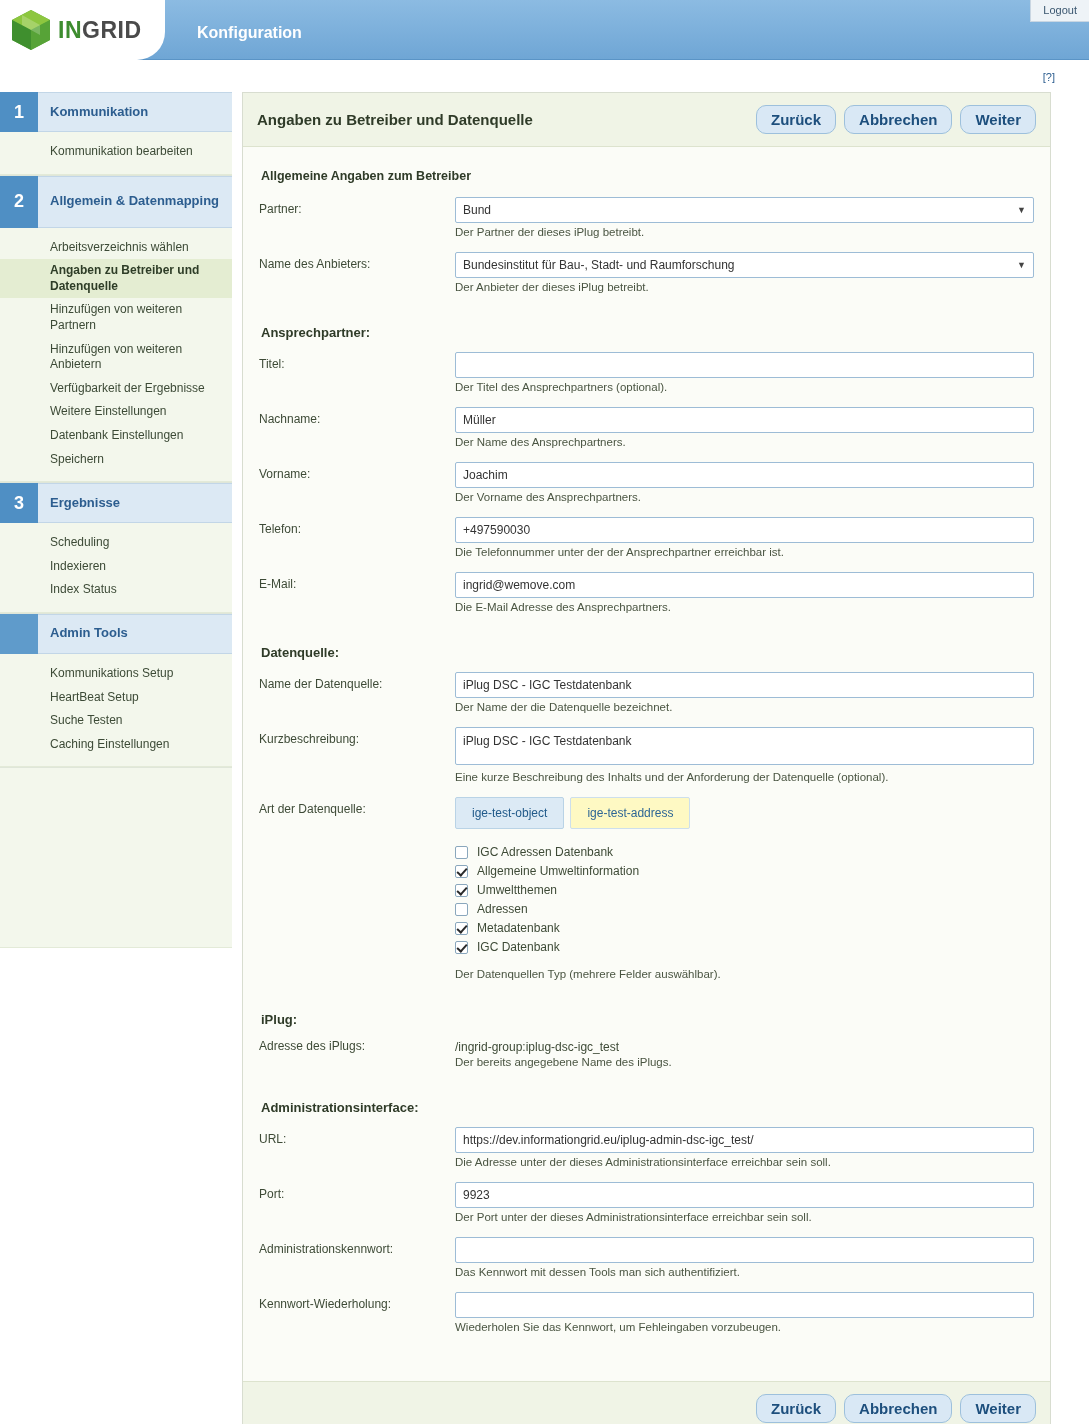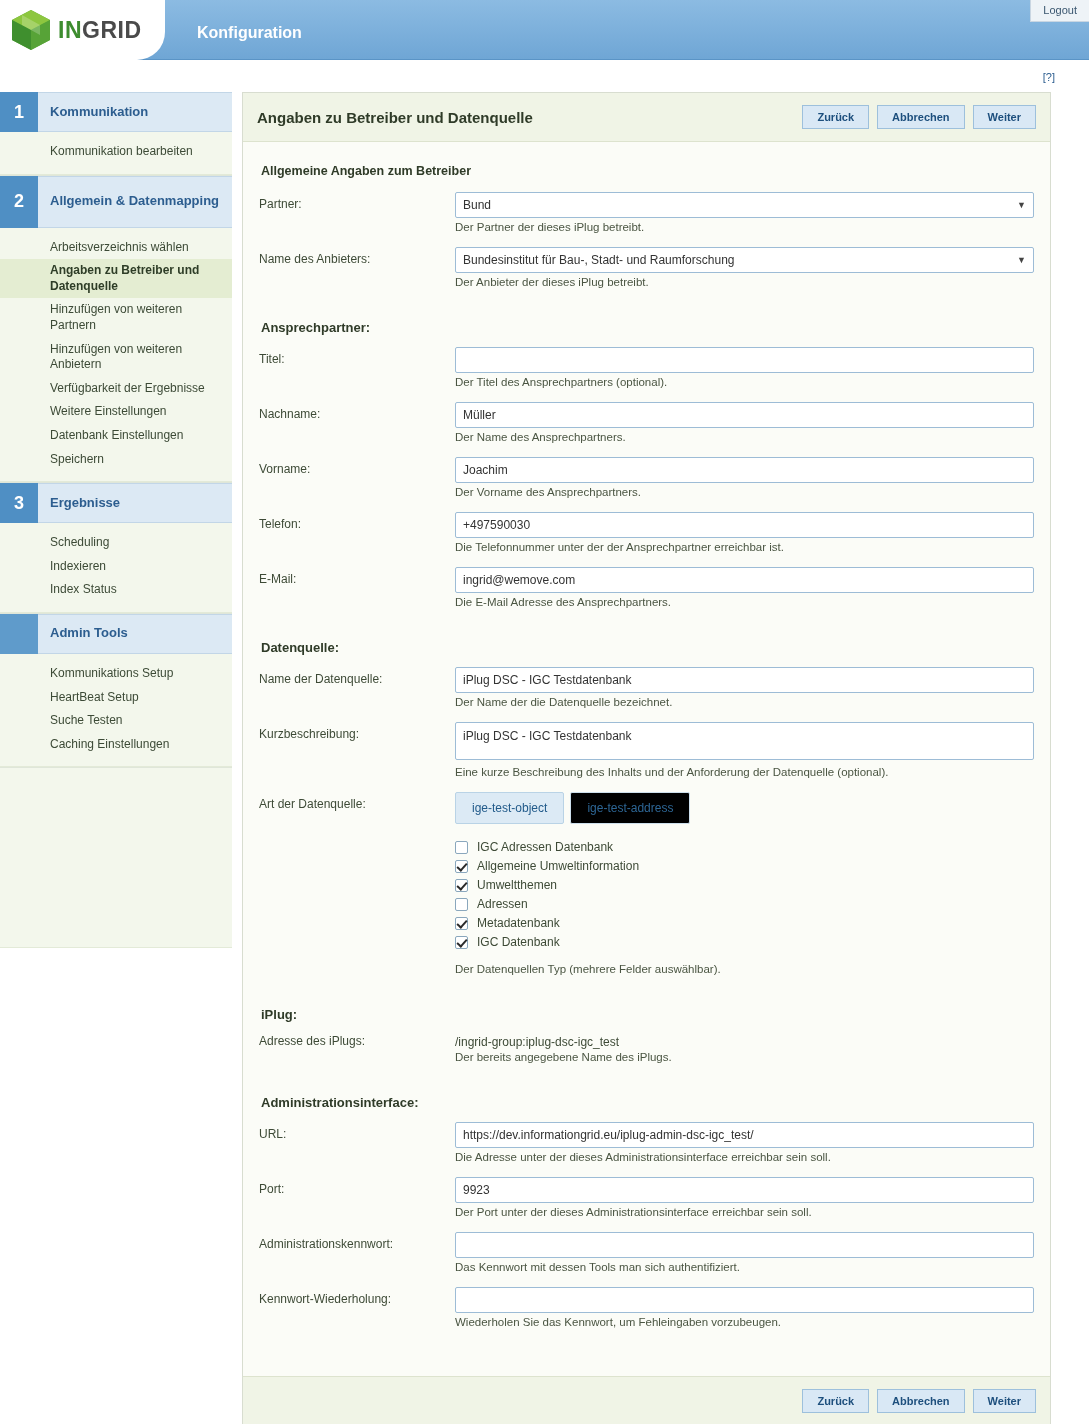--- a/index.html
+++ b/index.html
@@ -164,24 +164,24 @@
   .content-title {
     font-size: 15px;
     font-weight: bold;
     color: #2f3b28;
   }
   .btn-row { display: flex; gap: 8px; }
   .btn {
     background: #d9e8f5;
     border: 1px solid #9dc0dc;
     color: #1d4f7d;
-    font-size: 11px;
+    font-size: 15px;
     font-weight: bold;
     padding: 5px 14px;
-    border-radius: 0;
+    border-radius: 10px;
     cursor: pointer;
     font-family: "Liberation Sans", sans-serif;
     text-align: center;
   }
 
   .form-body { padding: 14px 16px 16px 16px; }
 
   .section-title {
     font-size: 12.5px;
     font-weight: bold;
@@ -236,21 +236,21 @@
     right: 8px; top: 50%;
     transform: translateY(-50%);
     font-size: 9px;
     color: #444;
     pointer-events: none;
   }
 
   
   .tabs { display: flex; gap: 6px; margin-bottom: 16px; }
   .tab {
-    background: #000000;
+    background: #fef9c3;
     border: 1px solid #cddfec;
     color: #2d6695;
     padding: 8px 16px;
     font-size: 12px;
     border-radius: 2px;
     cursor: pointer;
   }
   .tab.active {
     background: #dceaf5;
     border-color: #b9d3e6;

